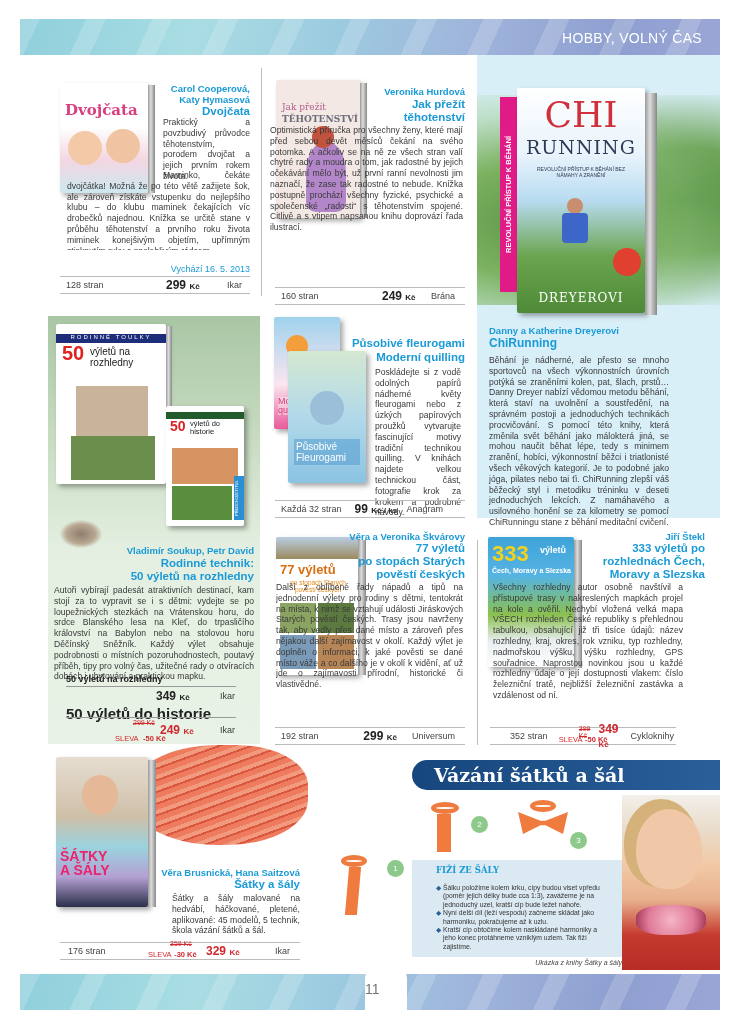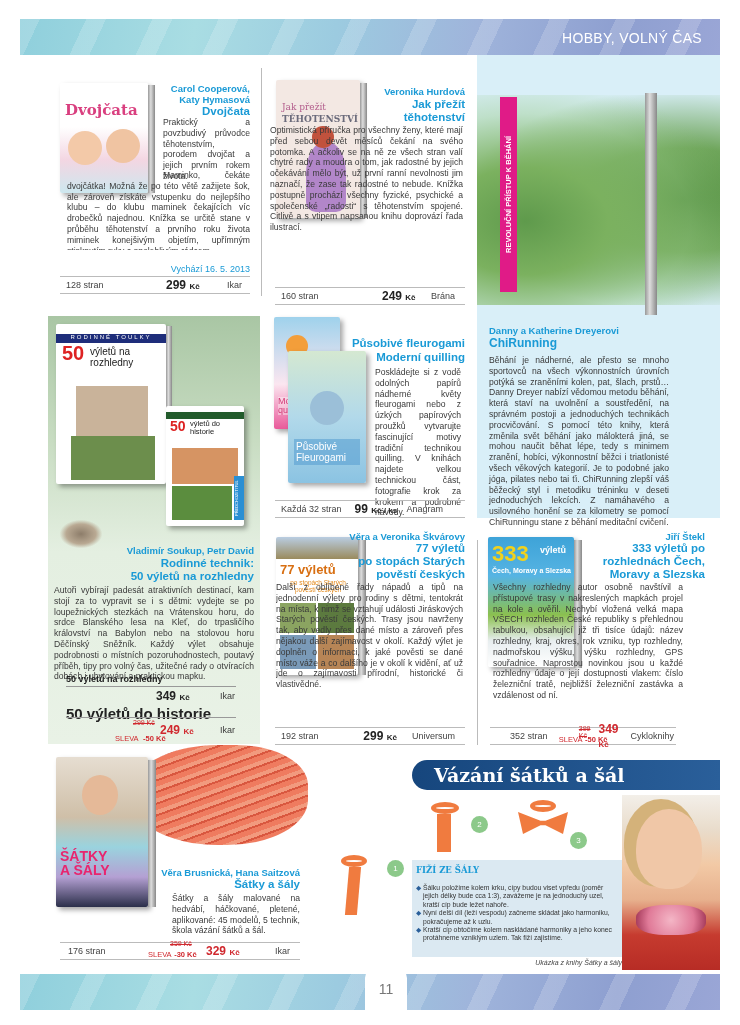--- a/index.html
+++ b/index.html
@@ -2,21 +2,21 @@
 <html><head>
 <meta charset="utf-8">
 <style>
 *{box-sizing:border-box;margin:0;padding:0}
 body{width:740px;height:1025px;background:#fff;font-family:"Liberation Sans",sans-serif;position:relative;overflow:hidden;color:#3a3a3a}
 .band{position:absolute;left:20px;width:700px;background:linear-gradient(100deg,#8fcfdc 0%,#a9dde3 25%,#9ccbe0 45%,#9fb4db 65%,#8e9fd0 85%,#9aa6d6 100%)}
 .band::after{content:"";position:absolute;inset:0;background:repeating-linear-gradient(115deg,rgba(255,255,255,.18) 0 18px,rgba(255,255,255,0) 18px 60px)}
 .top-band{top:19px;height:36px}
 .section-title{position:absolute;right:18px;top:11px;color:#fff;font-size:14px;letter-spacing:.3px;z-index:2;font-family:"Liberation Sans Narrow","Liberation Sans",sans-serif}
 .bottom-band{top:974px;height:36px}
-.page-tab{position:absolute;left:345px;top:-6px;width:42px;height:42px;background:#fff;border-radius:10px 10px 0 0;z-index:2;display:flex;align-items:center;justify-content:center;color:#777;font-size:14px}
+.page-tab{position:absolute;left:345px;top:-6px;width:42px;height:42px;background:#fff;border-radius:10px 10px 0 0;z-index:2;display:flex;align-items:center;color:#777;font-size:14px}
 .author{color:#1a9ad6;font-weight:bold;font-size:9.5px;text-align:right;line-height:11px}
 .btitle{color:#1a9ad6;font-weight:bold;font-size:11.5px;text-align:right;line-height:13px}
 .desc{font-size:8.6px;line-height:10.8px;color:#3a3a3a;text-align:justify}
 .infoline{position:absolute;display:flex;align-items:center;border-top:1px solid #bbb;border-bottom:1px solid #bbb;height:18px;font-size:9px;color:#444}
 .price{font-weight:bold;font-size:12px;color:#222}
 .price small{font-size:8px}
 .red{color:#d0282e}
 .strike{text-decoration:line-through;color:#d0282e;font-size:7px}
 .sleva{font-size:7.5px;color:#d0282e}
 .cover{position:absolute;border-radius:2px;box-shadow:3px 3px 5px rgba(0,0,0,.35);overflow:hidden}
@@ -70,20 +70,29 @@
   <span style="margin-left:6px;width:103px">160 stran</span>
   <span class="price" style="width:50px"><span>249</span> <small>Kč</small></span>
   <span style="margin-left:auto;margin-right:10px">Brána</span>
 </div>
 
 <div class="panel" style="left:477px;top:55px;width:243px;height:463px;background:#d9eff8">
   <div style="position:absolute;left:0;top:40px;width:243px;height:210px;background:radial-gradient(ellipse at 20% 60%,#5f9a4c 0,#7bb15f 30%,rgba(150,200,130,.4) 60%,rgba(217,239,248,0) 80%),radial-gradient(ellipse at 85% 50%,#4f8c3d 0,#6ea55a 35%,rgba(217,239,248,0) 75%)"></div>
   <div style="position:absolute;left:23px;top:42px;width:17px;height:195px;background:#e01b87;display:flex;align-items:center;justify-content:center">
     <span style="transform:rotate(-90deg);white-space:nowrap;color:#fff;font-size:7.5px;font-weight:bold">REVOLUČNÍ PŘÍSTUP K BĚHÁNÍ</span>
   </div>
+  <div class="cover" style="left:40px;top:33px;width:128px;height:225px;background:linear-gradient(180deg,#fff 0,#e8f3fb 30%,#b8dbf1 50%,#6aa44e 75%,#4e8a37 100%)">
+    <div style="position:absolute;width:100%;text-align:center;top:6px;font-family:'DejaVu Serif',serif;font-size:36px;color:#d0303b">CHI</div>
+    <div style="position:absolute;width:100%;text-align:center;top:48px;font-family:'DejaVu Serif',serif;font-size:19px;color:#2d3a55;letter-spacing:1px">RUNNING</div>
+    <div style="position:absolute;left:10px;right:10px;text-align:center;top:78px;font-size:5px;color:#2d3a55">REVOLUČNÍ PŘÍSTUP K BĚHÁNÍ BEZ NÁMAHY A ZRANĚNÍ</div>
+    <div style="position:absolute;left:50px;top:110px;width:16px;height:16px;border-radius:50%;background:#c98e6f"></div>
+    <div style="position:absolute;left:45px;top:125px;width:26px;height:30px;background:#3c66c8;border-radius:4px"></div>
+    <div style="position:absolute;right:4px;top:160px;width:28px;height:28px;border-radius:50%;background:#e04030"></div>
+    <div style="position:absolute;width:100%;text-align:center;bottom:8px;font-family:'DejaVu Serif',serif;font-size:12px;color:#fff;letter-spacing:1px">DREYEROVI</div>
+  </div>
   <div class="spine" style="left:168px;top:38px;width:12px;height:222px"></div>
   <div style="position:absolute;left:12px;top:270px;color:#1a9ad6;font-weight:bold;font-size:9.5px">Danny a Katherine Dreyerovi</div>
   <div style="position:absolute;left:12px;top:281px;color:#1a9ad6;font-weight:bold;font-size:12px">ChiRunning</div>
   <div class="desc" style="position:absolute;left:12px;top:300px;width:180px">Běhání je nádherné, ale přesto se mnoho sportovců na všech výkonnostních úrovních potýká se zraněními kolen, pat, šlach, prstů… Danny Dreyer nabízí vědomou metodu běhání, která staví na uvolnění a soustředění, na správném postoji a jednoduchých technikách procvičování. S pomocí této knihy, která změnila svět běhání jako málokterá jiná, se mohou naučit běhat lépe, tedy s minimem zranění, hobíci, výkonnostní běžci i triatlonisté všech věkových kategorií. Je to podobné jako jóga, pilates nebo tai ťi. ChiRunning zlepší váš běžecký styl i metodiku tréninku v deseti jednoduchých lekcích. Z namáhavého a usilovného honění se za kilometry se pomocí ChiRunningu stane z běhání meditační cvičení.</div>
 </div>
 
 <div class="panel" style="left:48px;top:316px;width:212px;height:428px;background:linear-gradient(180deg,#a9c6a4 0,#c9ddc3 30%,#e4efe1 55%,#e9f2e6 100%)">
   <div class="cover" style="left:8px;top:8px;width:110px;height:160px;background:#fff">
     <div style="position:absolute;left:0;right:0;top:10px;height:9px;background:#1e2d7a;color:#fff;font-size:6px;letter-spacing:2px;text-align:center">RODINNÉ TOULKY</div>
     <div style="position:absolute;left:6px;top:18px;color:#d22;font-weight:bold;font-size:20px">50</div>
@@ -217,21 +226,21 @@
   <div style="position:absolute;left:6px;top:0;width:28px;height:12px;border:5px solid #f07b3f;border-radius:50%"></div>
   <div style="position:absolute;left:12px;top:12px;width:14px;height:38px;background:#f07b3f"></div>
 </div>
 <div style="position:absolute;left:471px;top:816px;width:17px;height:17px;border-radius:50%;background:#8cc98a;color:#fff;font-size:8px;display:flex;align-items:center;justify-content:center">2</div>
 <div style="position:absolute;left:516px;top:800px;width:54px;height:40px">
   <div style="position:absolute;left:14px;top:0;width:26px;height:12px;border:5px solid #f07b3f;border-radius:50%"></div>
   <div style="position:absolute;left:2px;top:12px;width:50px;height:22px;background:#f07b3f;clip-path:polygon(0 0,45% 40%,55% 40%,100% 0,90% 100%,55% 60%,45% 60%,10% 100%)"></div>
 </div>
 <div style="position:absolute;left:570px;top:832px;width:17px;height:17px;border-radius:50%;background:#8cc98a;color:#fff;font-size:8px;display:flex;align-items:center;justify-content:center">3</div>
 
-<div style="position:absolute;left:412px;top:860px;width:212px;height:97px;background:#dbe9f2;padding:5px 4px">
+<div style="position:absolute;left:412px;top:860px;width:212px;height:97px;background:#dbe9f2;padding:5px 24px">
   <div style="color:#1a9ad6;font-weight:bold;font-size:8.5px;font-family:'DejaVu Serif',serif">FIŽÍ ZE ŠÁLY</div>
   <ul style="list-style:none;margin-top:9px">
     <li style="font-size:6.8px;line-height:8.4px;color:#333;padding-left:7px;position:relative"><span style="position:absolute;left:0;color:#2a5f9a">◆</span><span>Šálku položíme kolem krku, cípy budou viset vpředu (poměr jejich délky bude cca 1:3), zavážeme je na jednoduchý uzel, kratší cíp bude ležet nahoře.</span></li>
     <li style="font-size:6.8px;line-height:8.4px;color:#333;padding-left:7px;position:relative"><span style="position:absolute;left:0;color:#2a5f9a">◆</span><span>Nyní delší díl (leží vespodu) začneme skládat jako harmoniku, pokračujeme až k uzlu.</span></li>
     <li style="font-size:6.8px;line-height:8.4px;color:#333;padding-left:7px;position:relative"><span style="position:absolute;left:0;color:#2a5f9a">◆</span><span>Kratší cíp obtočíme kolem naskládané harmoniky a jeho konec protáhneme vzniklým uzlem. Tak fiží zajistíme.</span></li>
   </ul>
 </div>
 <div style="position:absolute;right:118px;top:959px;font-size:7px;font-style:italic;color:#444">Ukázka z knihy Šátky a šály</div>
 
 <div style="position:absolute;left:622px;top:795px;width:98px;height:175px;background:linear-gradient(180deg,#f3efe9 0,#e9dccb 20%,#f2c9a5 40%,#e7b08d 60%,#c63b2f 80%,#b72c25 100%);overflow:hidden">

